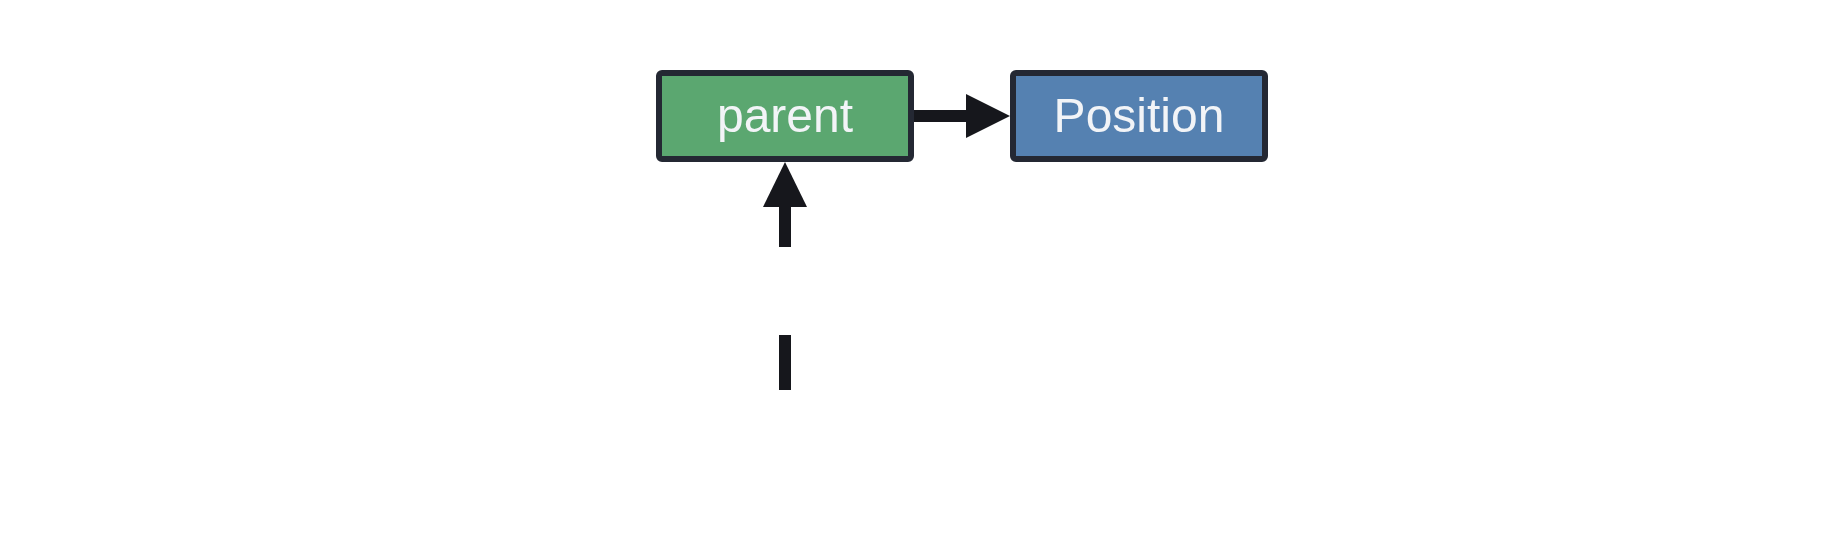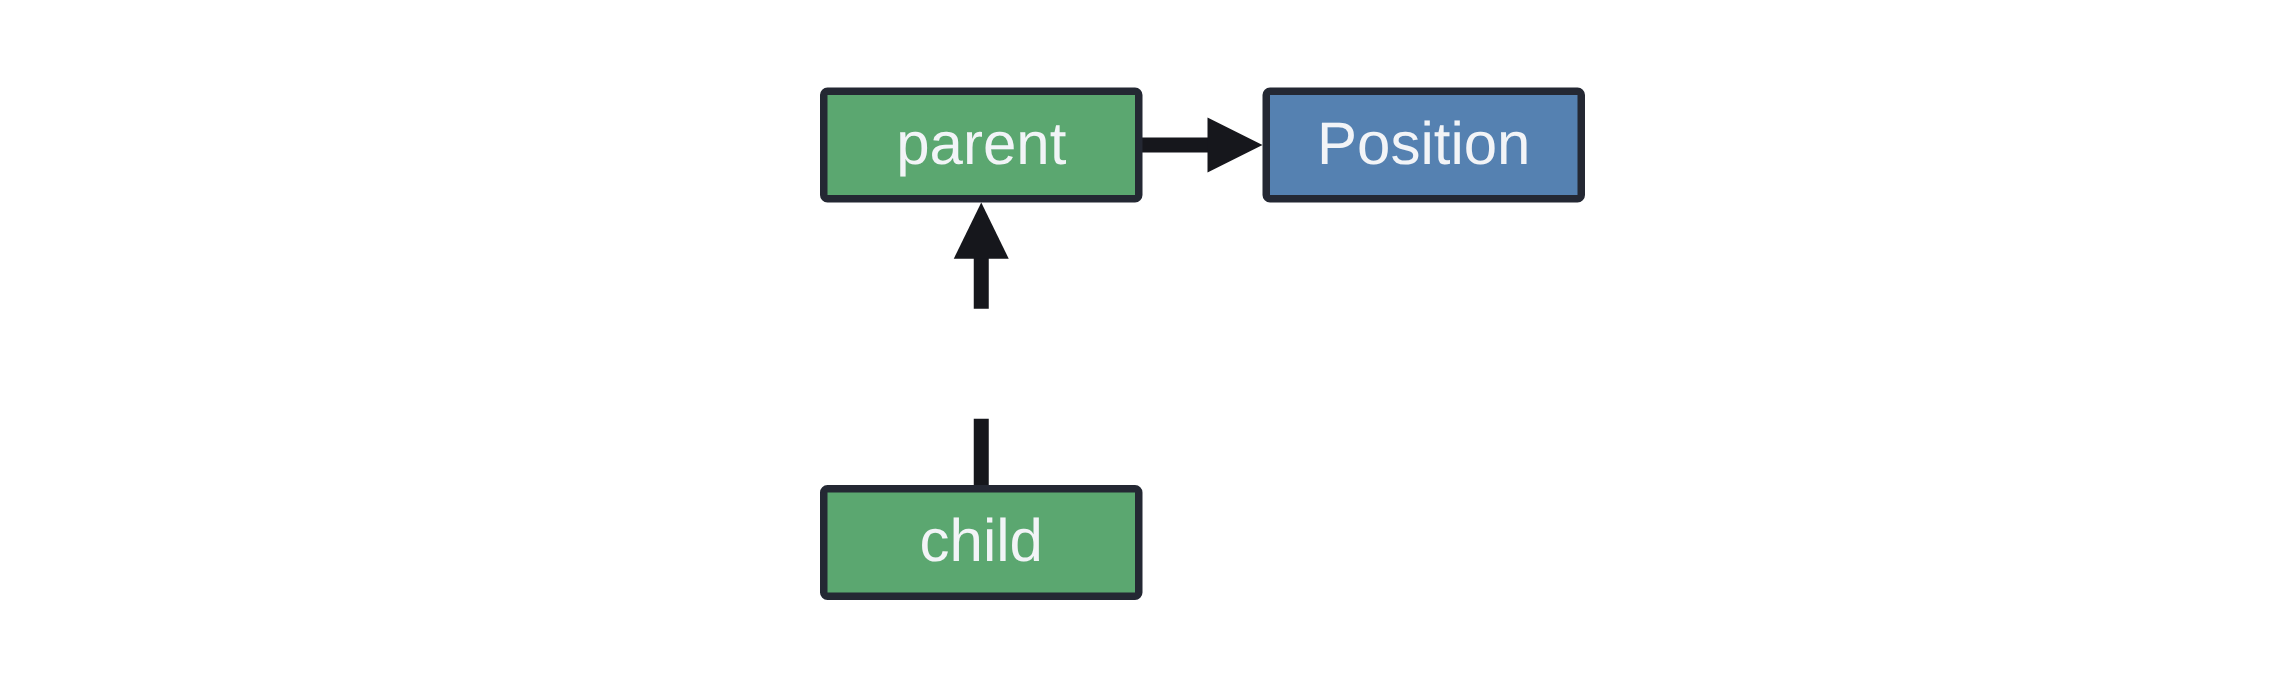--- a/index.html
+++ b/index.html
@@ -75,17 +75,14 @@
 
   <div class="node green" id="node-parent">
     <span>parent</span>
   </div>
 
   <div class="node blue" id="node-position">
     <span>Position</span>
   </div>
 
 
-  <div class="node green" id="node-child">
-    <span>child</span>
-  </div>
 
 </div>
 
 </body></html>

